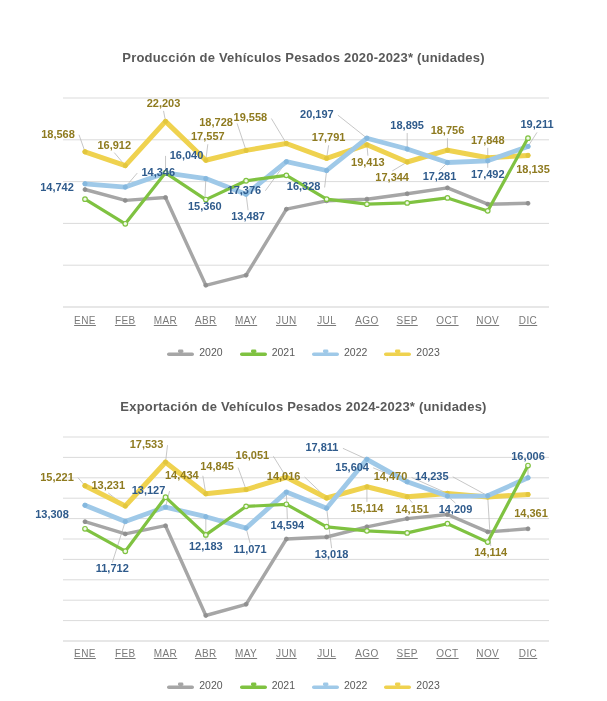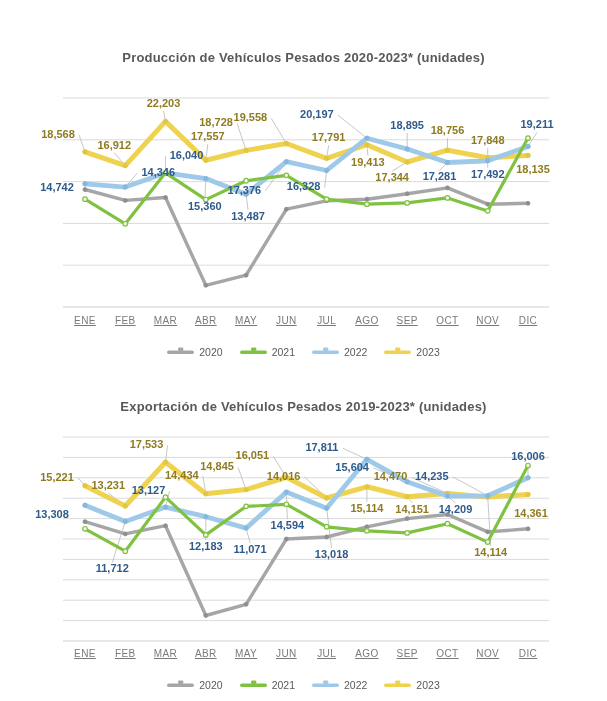--- a/index.html
+++ b/index.html
@@ -14,21 +14,21 @@
   }
   #plot-svg{position:absolute;left:0;top:0;}
   .months-row .month{
     position:absolute;transform:translateX(-50%);
     font-size:10px;color:#7a7a7a;letter-spacing:.4px;white-space:nowrap;text-decoration:underline;
   }
   .legend{
     position:absolute;left:0;width:607px;display:flex;justify-content:center;
     align-items:center;gap:17px;
   }
-  .legend-item{display:flex;align-items:flex-start;gap:5px;}
+  .legend-item{display:flex;align-items:flex-end;gap:5px;}
   .legend-label{font-size:10.5px;color:#595959;}
   .chart-svg-text{font-family:"Liberation Sans",sans-serif;}
 </style>
 </head>
 <body>
 
 <div class="canvas">
 
   <h2 class="chart-title" style="top:22px;">Producción de Vehículos Pesados 2020-2023* (unidades)</h2>
 
@@ -318,21 +318,21 @@
       </div>
       <div class="legend-item">
         <svg width="27" height="10">
           <rect x="0" y="4.4" width="27" height="3.6" rx="1.8" fill="#efd24f"></rect>
           <rect x="11" y="1.6" width="5.4" height="3.4" rx="1.4" fill="#efd24f"></rect>
         </svg>
         <span class="legend-label">2023</span>
       </div>
     </div>
 
-  <h2 class="chart-title" style="top:371px;">Exportación de Vehículos Pesados 2019-2023* (unidades)</h2>
+  <h2 class="chart-title" style="top:371px;">Exportación de Vehículos Pesados 2024-2023* (unidades)</h2>
 
   <div class="months-row" id="months-1">
       <div class="month" style="left: 85px; top: 620px;">ENE</div>
       <div class="month" style="left: 125.273px; top: 620px;">FEB</div>
       <div class="month" style="left: 165.545px; top: 620px;">MAR</div>
       <div class="month" style="left: 205.818px; top: 620px;">ABR</div>
       <div class="month" style="left: 246.091px; top: 620px;">MAY</div>
       <div class="month" style="left: 286.364px; top: 620px;">JUN</div>
       <div class="month" style="left: 326.636px; top: 620px;">JUL</div>
       <div class="month" style="left: 366.909px; top: 620px;">AGO</div>

